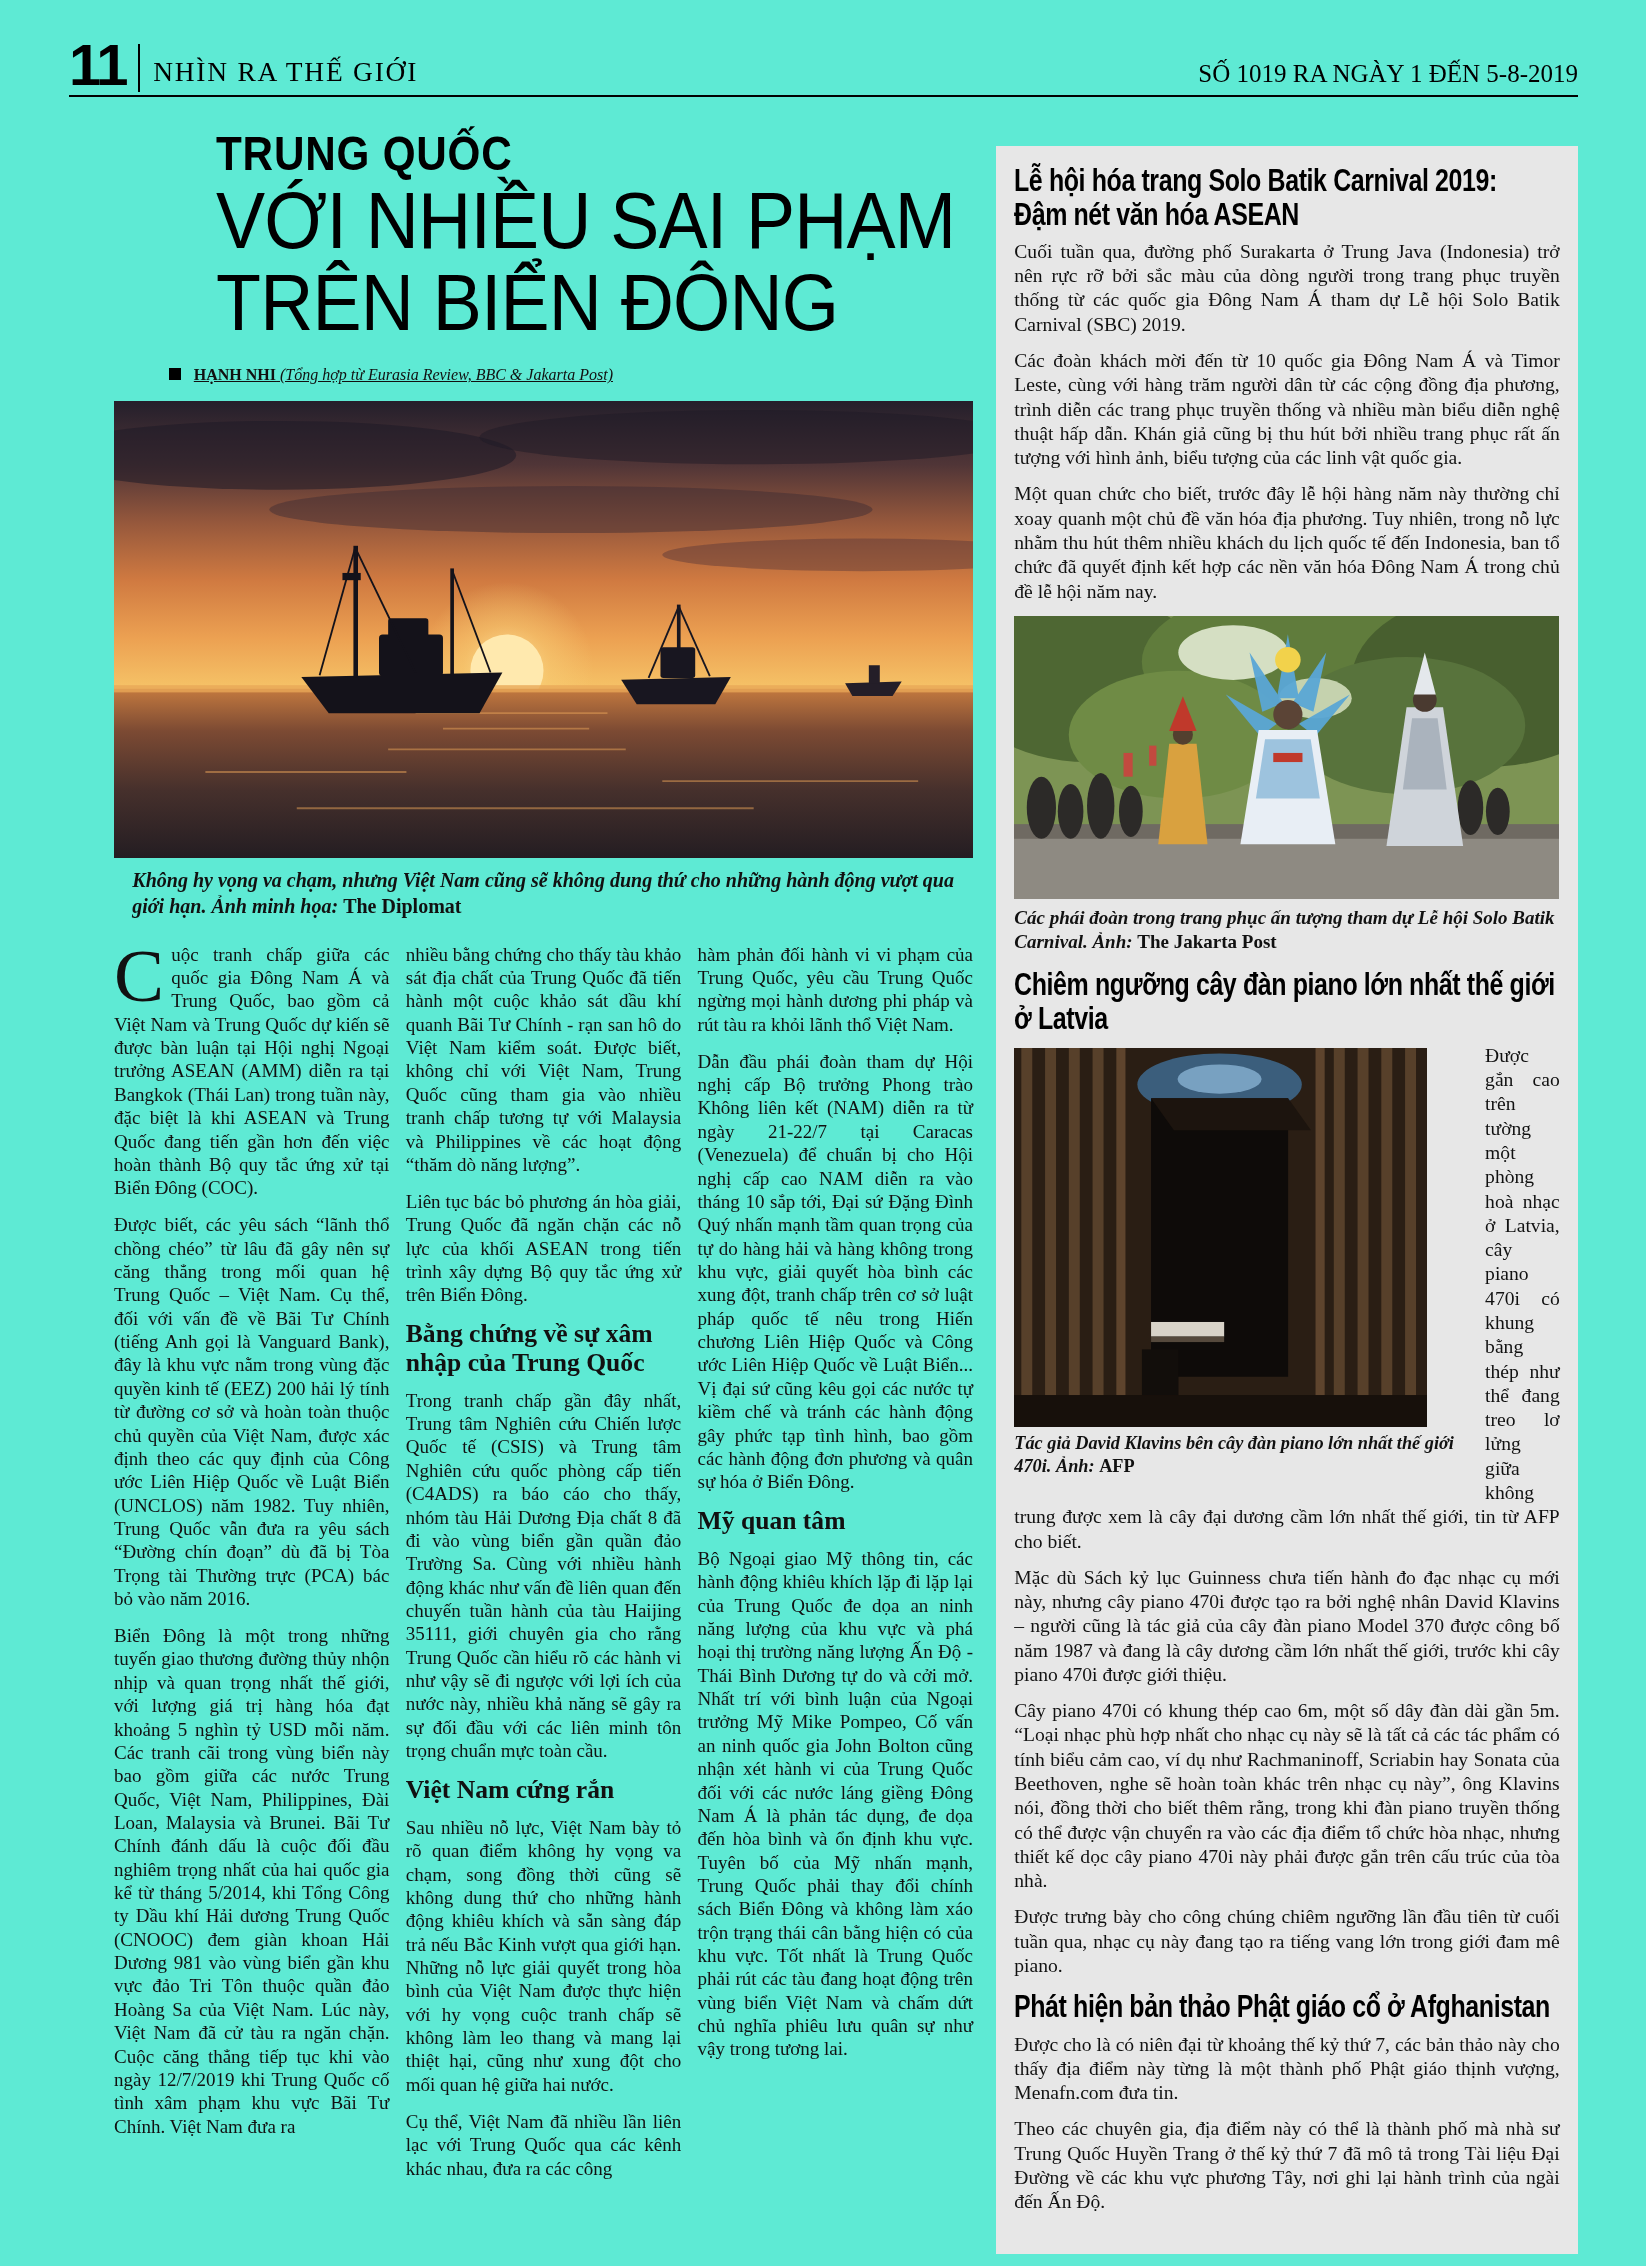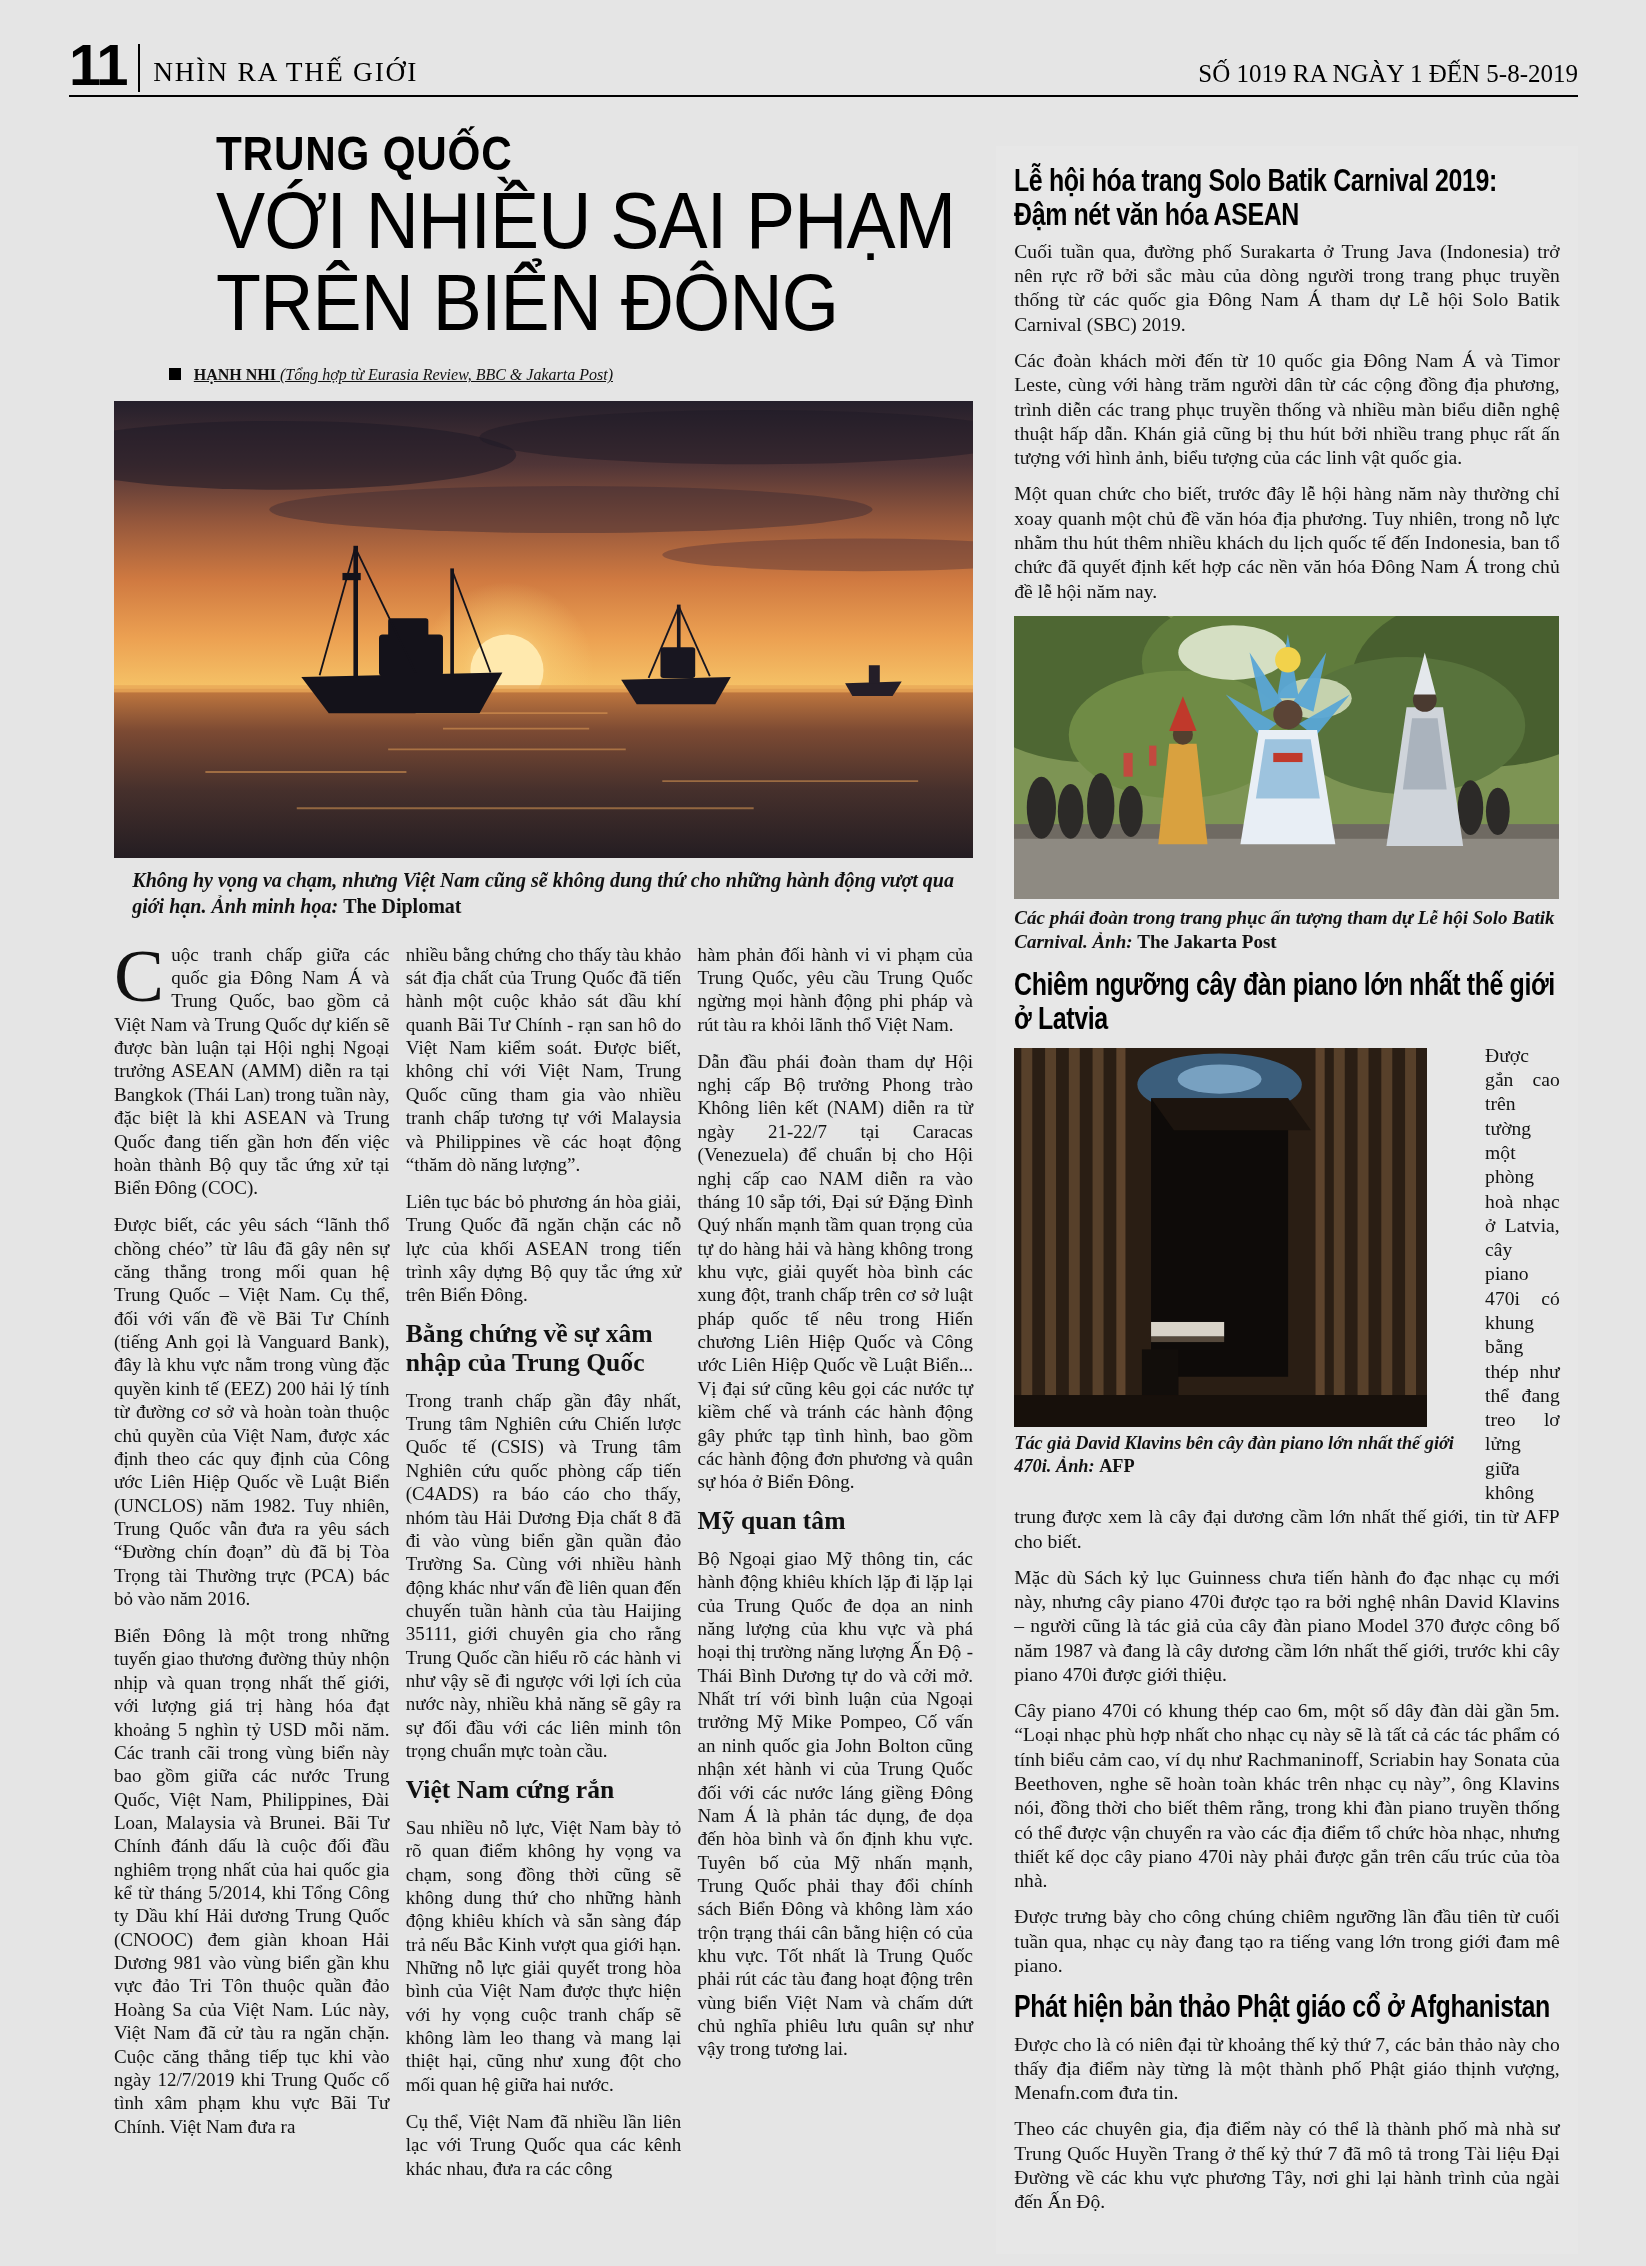--- a/index.html
+++ b/index.html
@@ -1,19 +1,19 @@
 <!DOCTYPE html>
 <html lang="vi" style="font-size:14.6px"><head>
 <meta charset="utf-8">
 <style>
   * { margin:0; padding:0; box-sizing:border-box; }
   body { background:#888; font-family:"Liberation Serif", serif; }
   .page {
     position:relative; width:1647px; height:2267px; margin:0 auto;
-    background:#e5e5e5; color:#111; overflow:hidden;
+    background:#5eead4; color:#111; overflow:hidden;
   }
   
   .masthead {
     position:absolute; left:69px; right:69px; top:25.6px; height:66px;
     display:flex; align-items:flex-end;
   }
   .pageno {
     font-family:"Liberation Sans", sans-serif; font-weight:bold;
     font-size:58px; line-height:0.9; letter-spacing:-1.8px; color:#000;
   }
@@ -194,21 +194,21 @@
       <div class="col">
         <p>nhiều bằng chứng cho thấy tàu khảo sát địa chất của Trung Quốc đã tiến hành một cuộc khảo sát dầu khí quanh Bãi Tư Chính - rạn san hô do Việt Nam kiểm soát. Được biết, không chỉ với Việt Nam, Trung Quốc cũng tham gia vào nhiều tranh chấp tương tự với Malaysia và Philippines về các hoạt động “thăm dò năng lượng”.</p>
         <p>Liên tục bác bỏ phương án hòa giải, Trung Quốc đã ngăn chặn các nỗ lực của khối ASEAN trong tiến trình xây dựng Bộ quy tắc ứng xử trên Biển Đông.</p>
         <h3 class="subhead">Bằng chứng về sự xâm nhập của Trung Quốc</h3>
         <p>Trong tranh chấp gần đây nhất, Trung tâm Nghiên cứu Chiến lược Quốc tế (CSIS) và Trung tâm Nghiên cứu quốc phòng cấp tiến (C4ADS) ra báo cáo cho thấy, nhóm tàu Hải Dương Địa chất 8 đã đi vào vùng biển gần quần đảo Trường Sa. Cùng với nhiều hành động khác như vấn đề liên quan đến chuyến tuần hành của tàu Haijing 35111, giới chuyên gia cho rằng Trung Quốc cần hiểu rõ các hành vi như vậy sẽ đi ngược với lợi ích của nước này, nhiều khả năng sẽ gây ra sự đối đầu với các liên minh tôn trọng chuẩn mực toàn cầu.</p>
         <h3 class="subhead">Việt Nam cứng rắn</h3>
         <p>Sau nhiều nỗ lực, Việt Nam bày tỏ rõ quan điểm không hy vọng va chạm, song đồng thời cũng sẽ không dung thứ cho những hành động khiêu khích và sẵn sàng đáp trả nếu Bắc Kinh vượt qua giới hạn. Những nỗ lực giải quyết trong hòa bình của Việt Nam được thực hiện với hy vọng cuộc tranh chấp sẽ không làm leo thang và mang lại thiệt hại, cũng như xung đột cho mối quan hệ giữa hai nước.</p>
         <p>Cụ thể, Việt Nam đã nhiều lần liên lạc với Trung Quốc qua các kênh khác nhau, đưa ra các công</p>
       </div>
       <div class="col">
-        <p>hàm phản đối hành vi vi phạm của Trung Quốc, yêu cầu Trung Quốc ngừng mọi hành động phi pháp và rút tàu ra khỏi lãnh thổ Việt Nam.</p>
+        <p>hàm phản đối hành vi vi phạm của Trung Quốc, yêu cầu Trung Quốc ngừng mọi hành dương phi pháp và rút tàu ra khỏi lãnh thổ Việt Nam.</p>
         <p>Dẫn đầu phái đoàn tham dự Hội nghị cấp Bộ trưởng Phong trào Không liên kết (NAM) diễn ra từ ngày 21-22/7 tại Caracas (Venezuela) để chuẩn bị cho Hội nghị cấp cao NAM diễn ra vào tháng 10 sắp tới, Đại sứ Đặng Đình Quý nhấn mạnh tầm quan trọng của tự do hàng hải và hàng không trong khu vực, giải quyết hòa bình các xung đột, tranh chấp trên cơ sở luật pháp quốc tế nêu trong Hiến chương Liên Hiệp Quốc và Công ước Liên Hiệp Quốc về Luật Biển... Vị đại sứ cũng kêu gọi các nước tự kiềm chế và tránh các hành động gây phức tạp tình hình, bao gồm các hành động đơn phương và quân sự hóa ở Biển Đông.</p>
         <h3 class="subhead">Mỹ quan tâm</h3>
         <p>Bộ Ngoại giao Mỹ thông tin, các hành động khiêu khích lặp đi lặp lại của Trung Quốc đe dọa an ninh năng lượng của khu vực và phá hoại thị trường năng lượng Ấn Độ - Thái Bình Dương tự do và cởi mở. Nhất trí với bình luận của Ngoại trưởng Mỹ Mike Pompeo, Cố vấn an ninh quốc gia John Bolton cũng nhận xét hành vi của Trung Quốc đối với các nước láng giềng Đông Nam Á là phản tác dụng, đe dọa đến hòa bình và ổn định khu vực. Tuyên bố của Mỹ nhấn mạnh, Trung Quốc phải thay đổi chính sách Biển Đông và không làm xáo trộn trạng thái cân bằng hiện có của khu vực. Tốt nhất là Trung Quốc phải rút các tàu đang hoạt động trên vùng biển Việt Nam và chấm dứt chủ nghĩa phiêu lưu quân sự như vậy trong tương lai.</p>
       </div>
     </div>
   </div>
 
   <div class="sidebar">
 
     <div>

